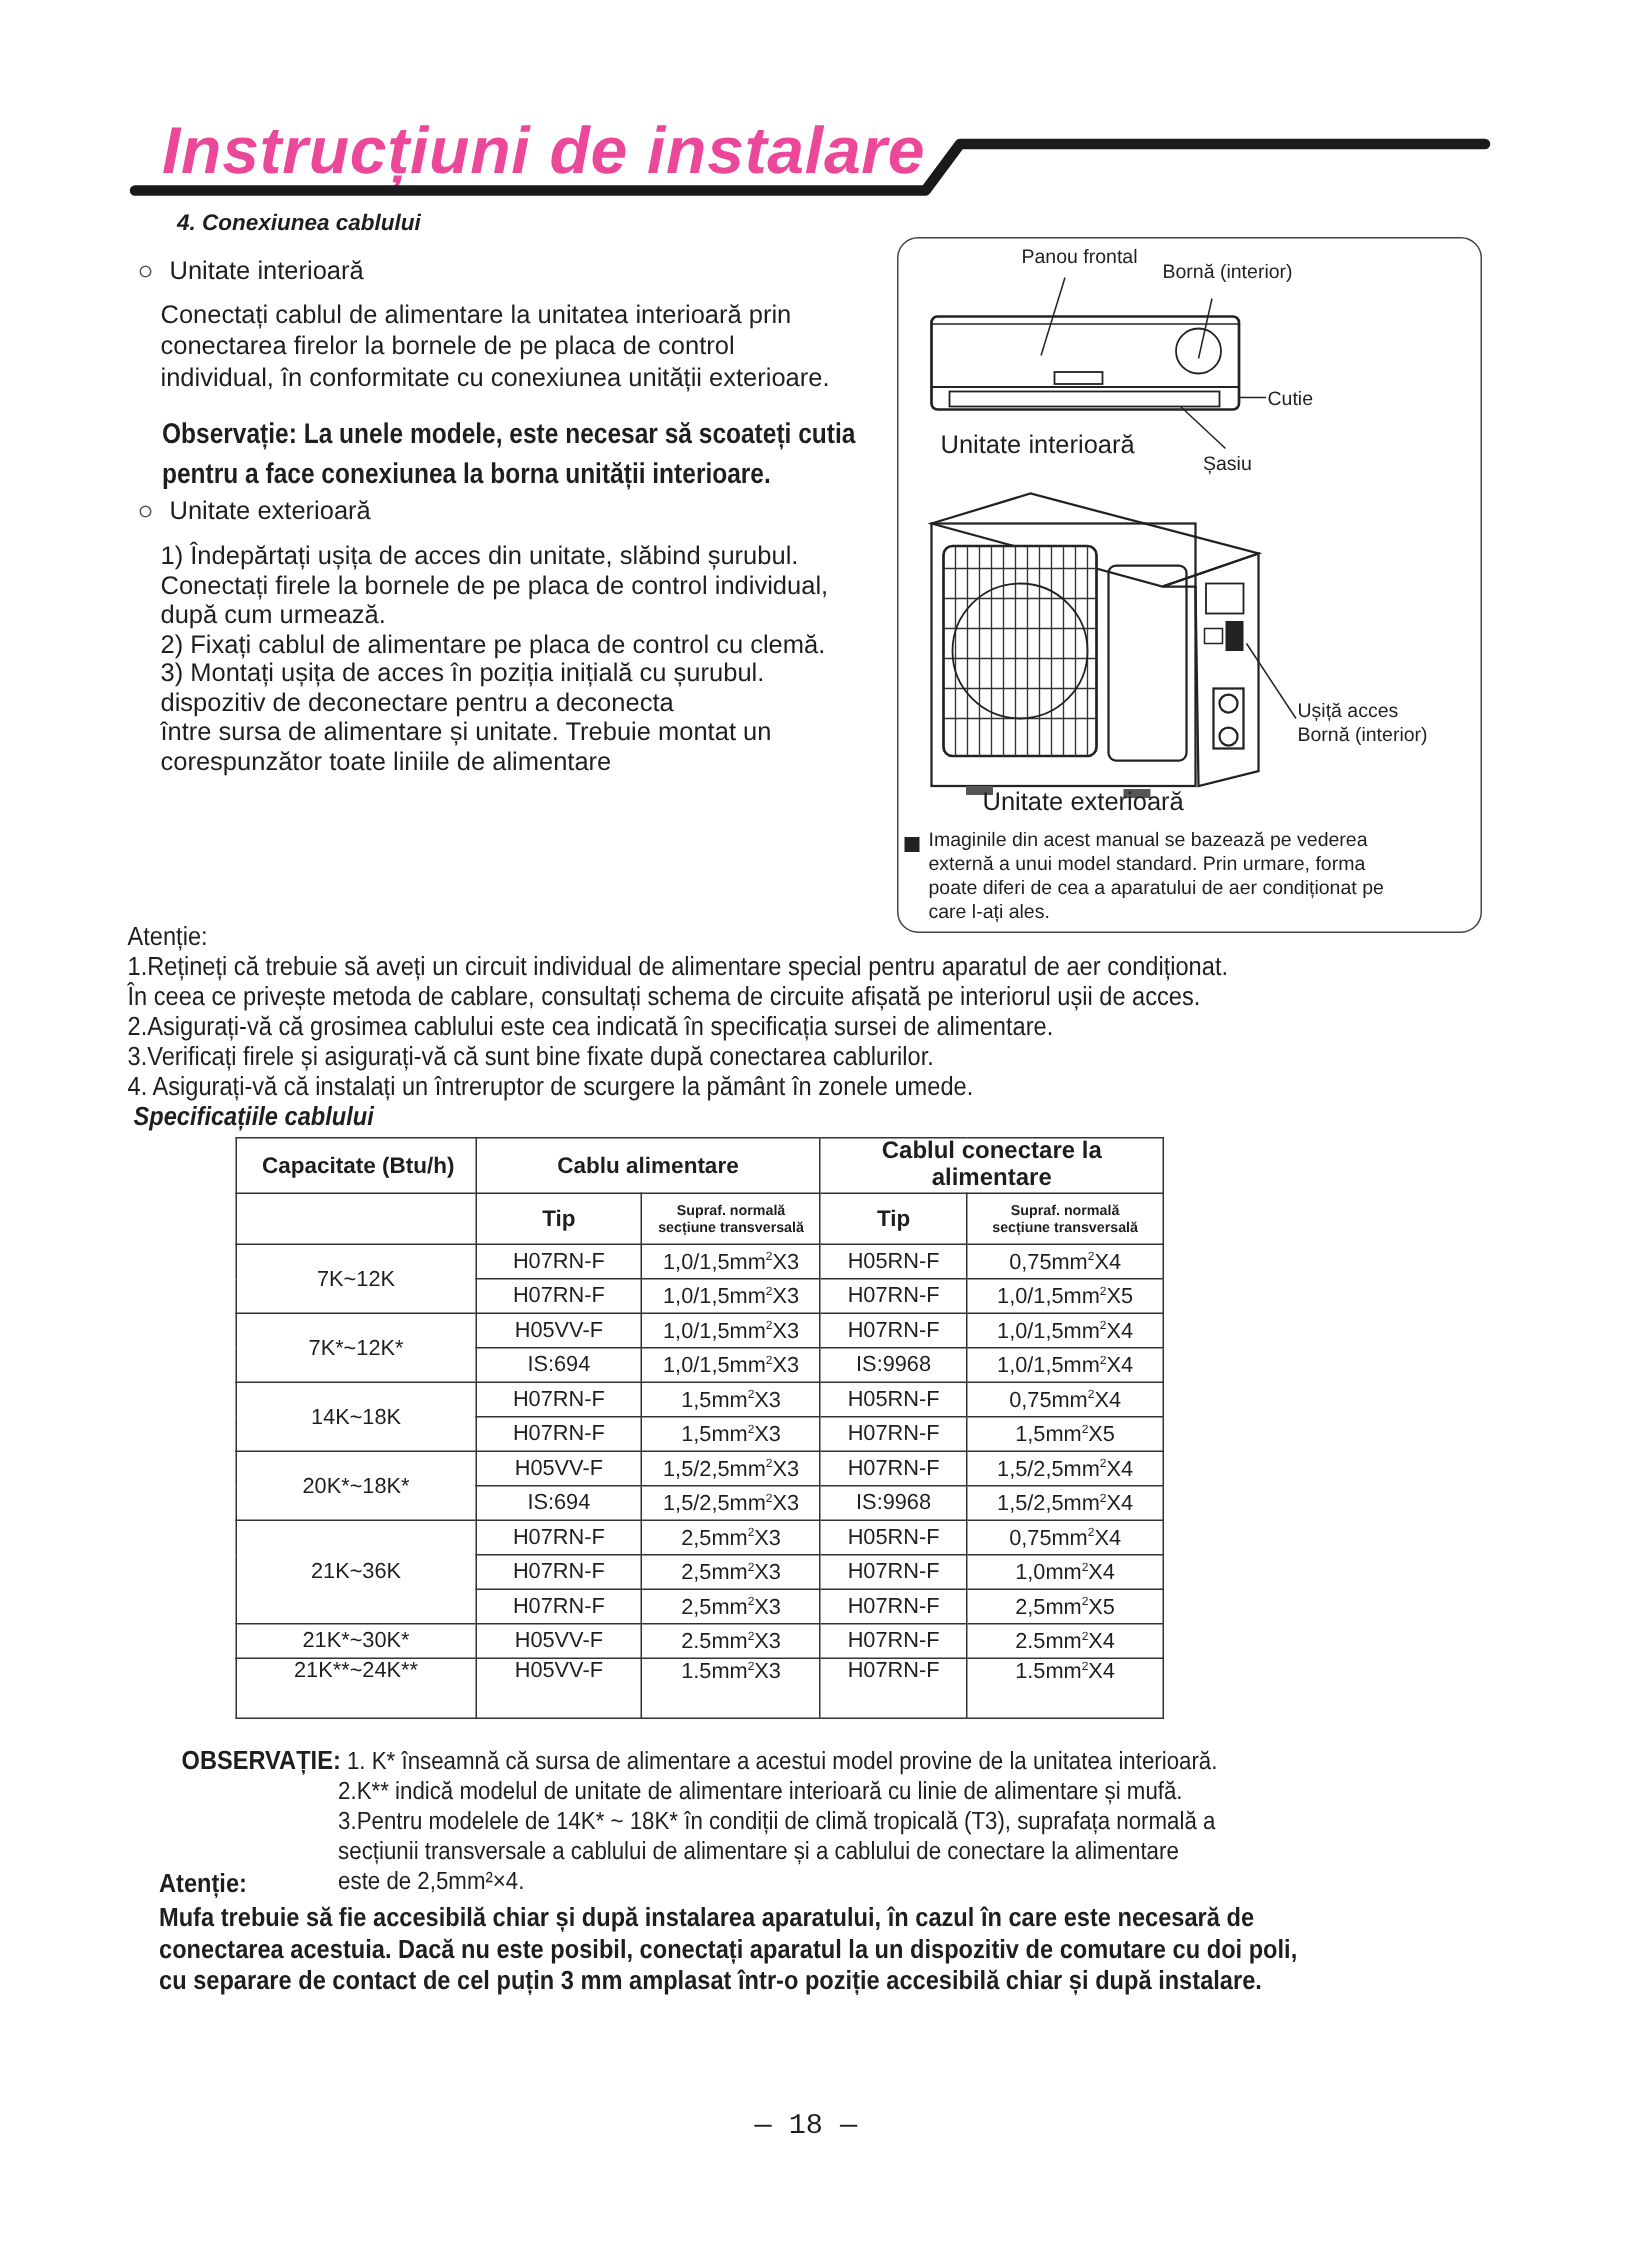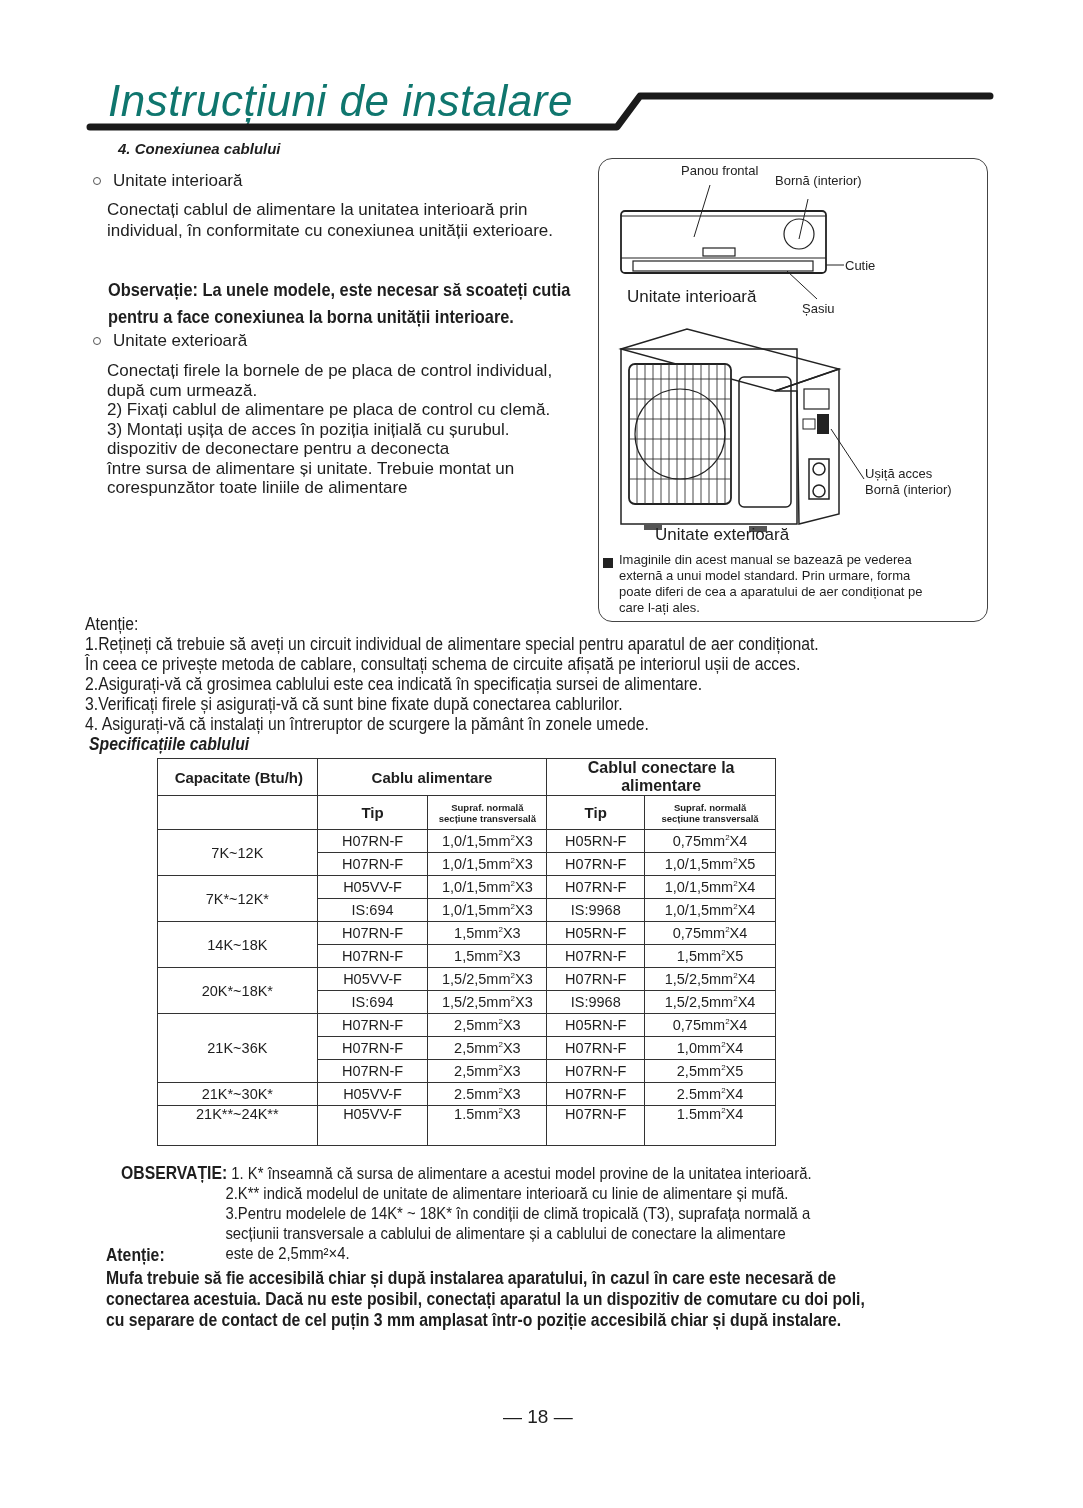--- a/index.html
+++ b/index.html
@@ -1,18 +1,18 @@
 <!DOCTYPE html>
 <html><head>
 <meta charset="utf-8">
 <style>
   html,body{margin:0;padding:0;background:#fff;}
   body{width:1083px;height:1508px;position:relative;overflow:hidden;font-family:"Liberation Sans",sans-serif;color:#1e1e1e;}
   .abs{position:absolute;}
-  .title{left:108px;top:76px;font-size:44px;font-weight:normal;font-style:italic;letter-spacing:0.5px;color:#0f766e;white-space:nowrap;}
+  .title{left:108px;top:76px;font-size:44px;font-weight:bold;font-style:italic;letter-spacing:0.5px;color:#ec4899;white-space:nowrap;}
   .section{left:118px;top:140px;font-size:15px;font-weight:bold;font-style:italic;}
   .bullet{font-size:17px;display:flex;align-items:center;}
   .bullet .dot{display:inline-block;width:6px;height:6px;border:1px solid #555;border-radius:50%;margin-right:12px;}
   .para{font-size:17px;line-height:21px;}
   .note-bold{font-size:19px;font-weight:bold;line-height:27px;transform:scaleX(0.86);transform-origin:left top;white-space:nowrap;}
   .narrow{transform:scaleX(0.9);transform-origin:left top;white-space:nowrap;}
   .fig-box{left:598px;top:158px;width:388px;height:462px;border:1.5px solid #444;border-radius:14px;}
   .fig-label{font-size:13px;color:#222;position:absolute;white-space:nowrap;}
   .fig-caption{font-size:17px;position:absolute;white-space:nowrap;}
   .small{font-size:13px;line-height:16px;}
@@ -32,32 +32,34 @@
 </svg>
 
 <div class="abs section">4.  Conexiunea cablului</div>
 
 <div class="abs bullet" style="left:93px;top:171px;">
   <span class="dot"></span>
   <span>Unitate interioară</span>
 </div>
 <div class="abs para" style="left:107px;top:199px;">
   <div>Conectați cablul de alimentare la unitatea interioară prin</div>
+  <div>conectarea firelor la bornele de pe placa de control</div>
   <div>individual, în conformitate cu conexiunea unității exterioare.</div>
 </div>
 <div class="abs note-bold" style="left:108px;top:276px;">
   <div>Observație: La unele modele, este necesar să scoateți cutia</div>
   <div>pentru a face conexiunea la borna unității interioare.</div>
 </div>
 
 <div class="abs bullet" style="left:93px;top:331px;">
   <span class="dot"></span>
   <span>Unitate exterioară</span>
 </div>
 <div class="abs para" style="left:107px;top:361px;line-height:19.5px;">
+  <div>1)  Îndepărtați ușița de acces din unitate, slăbind șurubul.</div>
   <div>Conectați firele la bornele de pe placa de control individual,</div>
   <div>după cum urmează.</div>
   <div>2)  Fixați cablul de alimentare pe placa de control cu clemă.</div>
   <div>3)  Montați ușița de acces în poziția inițială cu șurubul.</div>
   <div>dispozitiv de deconectare pentru a deconecta</div>
   <div>între sursa de alimentare și unitate. Trebuie montat un</div>
   <div>corespunzător toate liniile de alimentare</div>
 </div>
 
 <div class="abs fig-box">
@@ -266,13 +268,13 @@
   <div style="padding-left:116px">secțiunii transversale a cablului de alimentare și a cablului de conectare la alimentare</div>
   <div style="padding-left:116px">este de 2,5mm²×4.</div>
 </div>
 <div class="abs narrow" style="left:106px;top:1245px;font-weight:bold;font-size:17.5px;">Atenție:</div>
 <div class="abs narrow" style="left:106px;top:1268px;font-weight:bold;font-size:17.5px;line-height:21px;">
   <div>Mufa trebuie să fie accesibilă chiar și după instalarea aparatului, în cazul în care este necesară de</div>
   <div>conectarea acestuia. Dacă nu este posibil, conectați aparatul la un dispozitiv de comutare cu doi poli,</div>
   <div>cu separare de contact de cel puțin 3 mm amplasat într-o poziție accesibilă chiar și după instalare.</div>
 </div>
 
-<div class="abs" style="left:503px;top:1406px;font-size:19px;">— 18 —</div>
+<div class="abs" style="left:503px;top:1406px;font-size:19px;font-family:Liberation Mono, monospace;">— 18 —</div>
 
 </body></html>

